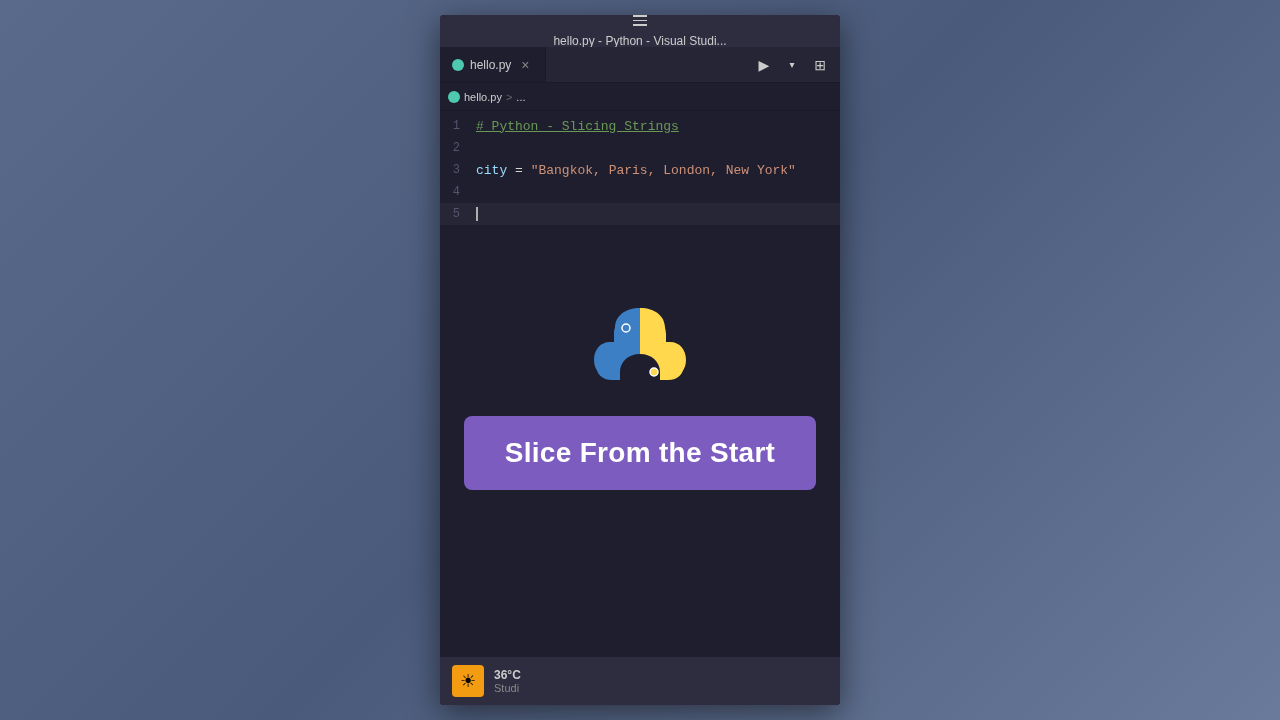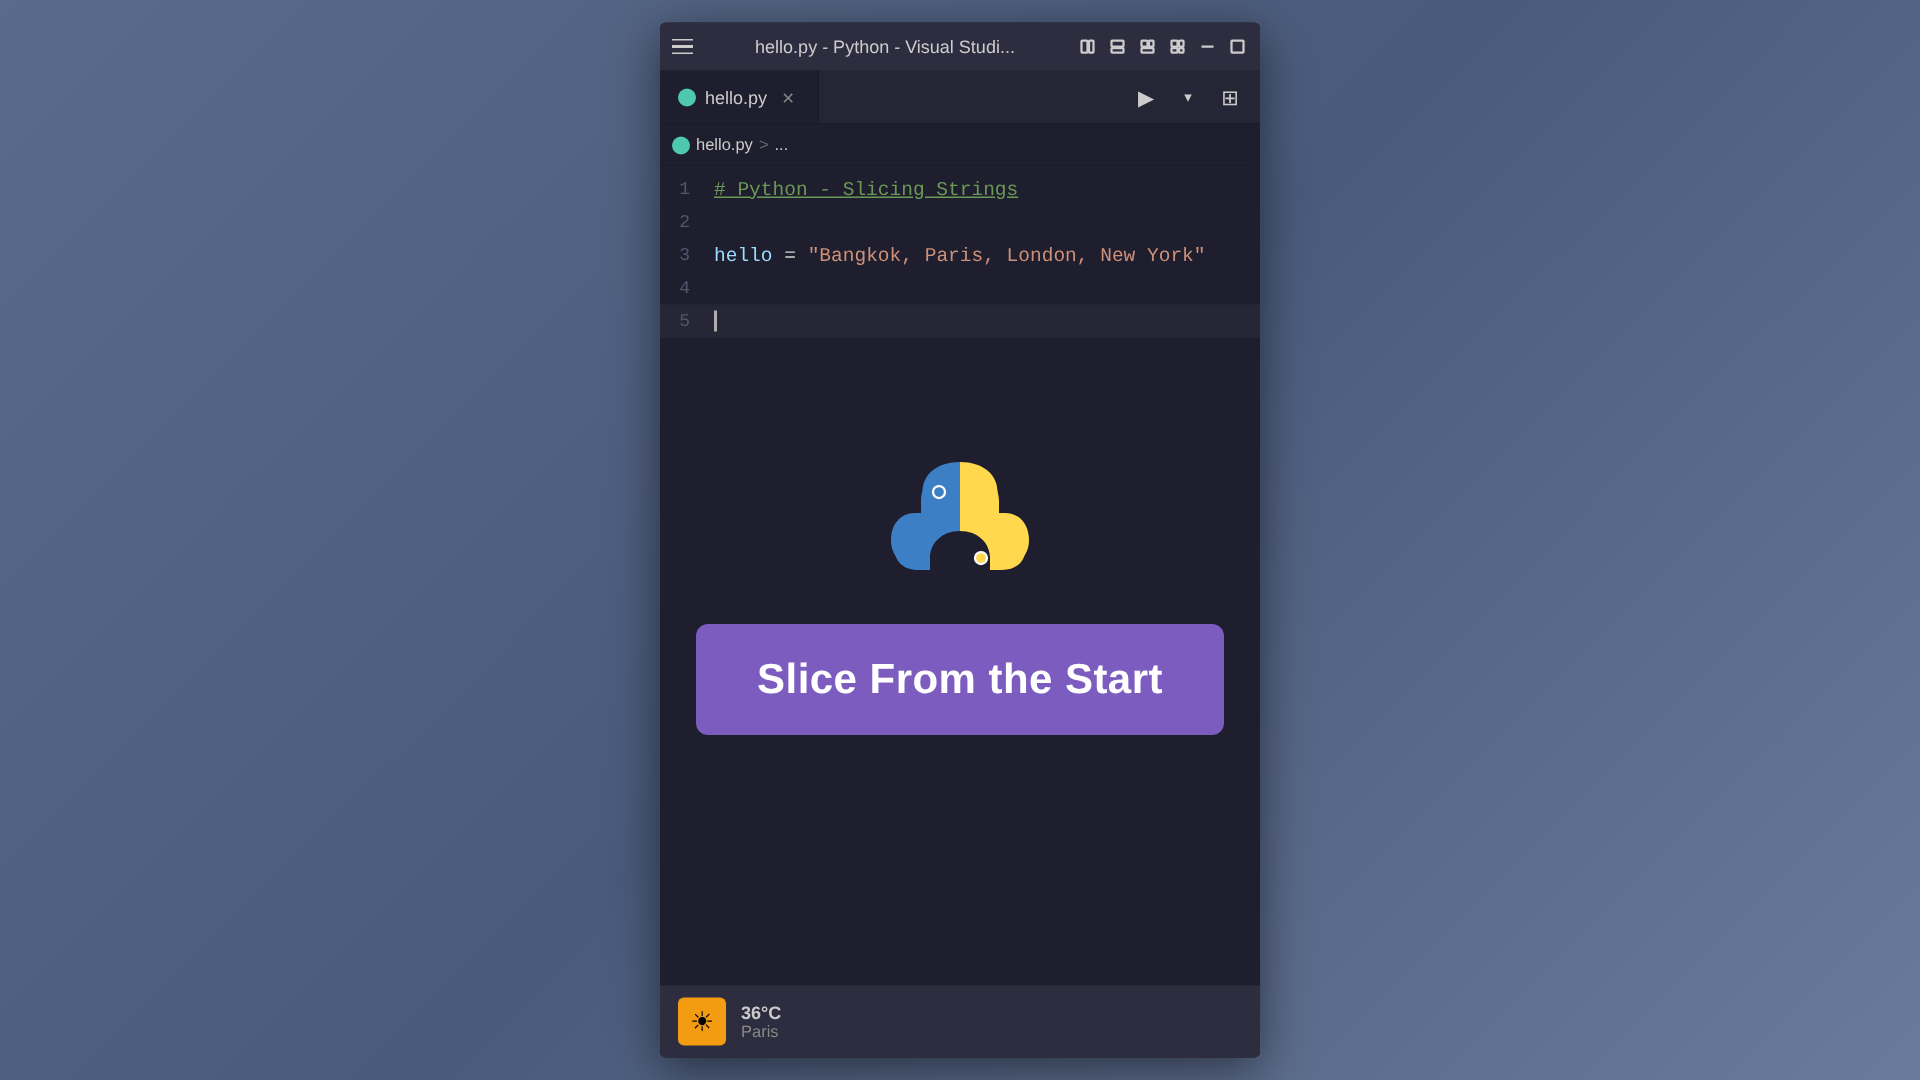--- a/index.html
+++ b/index.html
@@ -36,20 +36,21 @@
 
     
     .title-bar {
       background: #2d2d3f;
       height: 32px;
       display: flex;
       align-items: center;
       padding: 0 8px;
       gap: 8px;
       flex-shrink: 0;
+      flex-direction: column;
     }
 
     .hamburger-icon {
       display: flex;
       flex-direction: column;
       gap: 3px;
       cursor: pointer;
     }
 
     .hamburger-icon span {
@@ -452,21 +453,21 @@
       </div>
 
       <div class="code-line">
         <span class="line-num">2</span>
         <span class="line-content"></span>
       </div>
 
       <div class="code-line">
         <span class="line-num">3</span>
         <span class="line-content">
-          <span class="code-variable">hello</span>
+          <span class="code-variable">city</span>
           <span class="code-operator"> = </span>
           <span class="code-string">"Bangkok, Paris, London, New York"</span>
         </span>
       </div>
 
       <div class="code-line">
         <span class="line-num">4</span>
         <span class="line-content"></span>
       </div>
 
@@ -528,17 +529,17 @@
     <div class="status-item">
       <span>✓</span>
       <span>Prettier</span>
     </div>
   </div>
 
   <div class="weather-notification">
     <div class="weather-icon">☀</div>
     <div class="weather-info">
       <span class="weather-temp">36°C</span>
-      <span class="weather-desc">Paris</span>
+      <span class="weather-desc">Studi</span>
     </div>
   </div>
 
 </div>
 
 </body></html>

